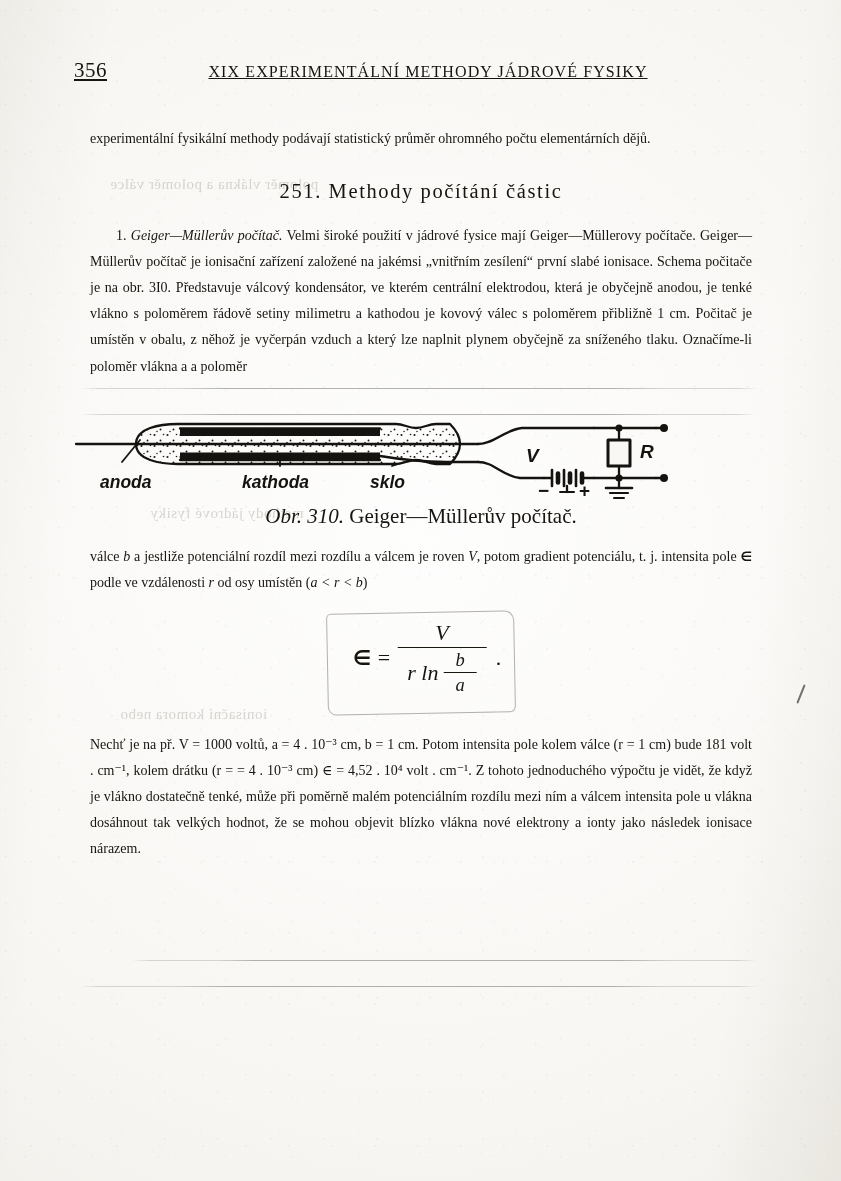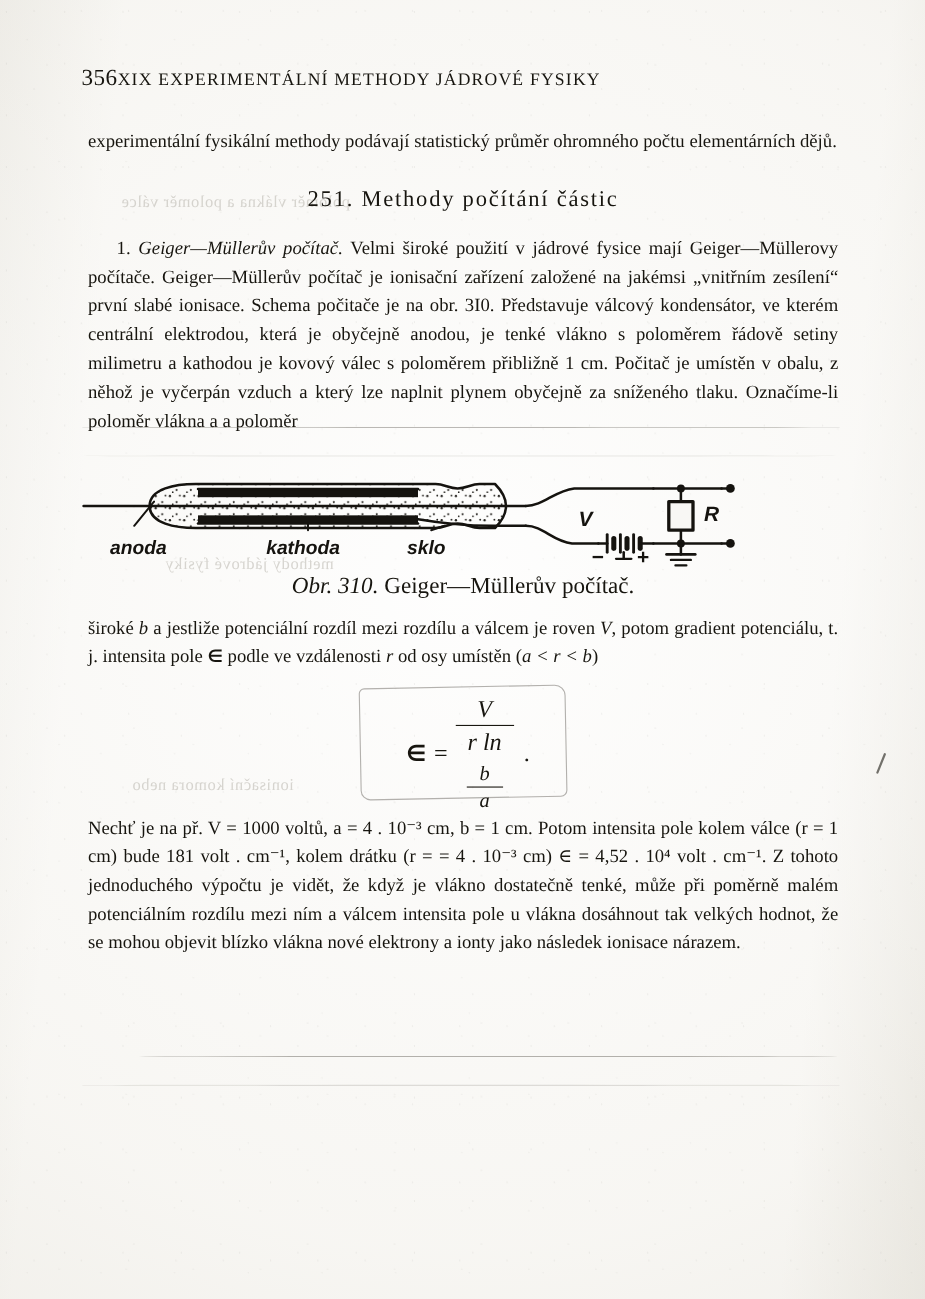--- a/index.html
+++ b/index.html
@@ -48,41 +48,43 @@
     filter: blur(.6px);
   }
 
   .running-head {
     position: absolute;
     top: 58px;
     left: 74px;
     right: 66px;
     display: flex;
     align-items: baseline;
+    text-decoration: underline;
   }
   .folio {
     font-size: 21px;
     letter-spacing: .5px;
   }
   .head-title {
     flex: 1;
+    text-align: center;
     font-size: 16px;
     letter-spacing: 1.1px;
     padding-right: 26px;
     text-transform: uppercase;
   }
   .body-col {
     position: absolute;
     top: 110px;
     left: 74px;
     width: 694px;
   }
   p.txt {
-    margin: 6px;
-    font-size: 17px;
+    margin: 16px;
+    font-size: 14px;
     line-height: 26.1px;
     text-align: justify;
     text-justify: inter-word;
     hyphens: manual;
   }
   p.lead { text-indent: 0; }
   p.ind { text-indent: 26px; }
   .sec-title {
     margin: 28px 0 20px;
     text-align: center;
@@ -126,21 +128,21 @@
     font-size: 22px;
     gap: 7px;
   }
   .frac {
     display: inline-flex;
     flex-direction: column;
     align-items: center;
     vertical-align: middle;
   }
   .frac .num { padding: 0 12px 1px; }
-  .frac .den { padding: 2px 10px 0; flex-direction: column; }
+  .frac .den { padding: 2px 10px 0; }
   .frac .bar {
     width: 100%;
     border-top: 1.6px solid #191710;
   }
   .frac-small { font-size: .84em; }
   .frac-small .bar { border-top-width: 1.3px; }
   .pencil-box {
     position: absolute;
     left: 50%;
     top: 0;
@@ -292,21 +294,21 @@
         <text x="464" y="97" font-family="Liberation Sans, sans-serif" font-size="19" font-weight="bold" fill="#15130f">−</text>
         <text x="505" y="97" font-family="Liberation Sans, sans-serif" font-size="19" font-weight="bold" fill="#15130f">+</text>
       </svg>
 
       <div class="fig-caption">
         <span class="obr">Obr. 310.</span>
         <span>Geiger—Müllerův počítač.</span>
       </div>
     </div>
 
-    <p class="txt lead"><span>široké </span><i class="sym">b</i><span> a jestliže potenciální rozdíl mezi rozdílu a válcem je roven </span><i class="sym">V</i><span>, potom gradient potenciálu, t. j. intensita pole </span><span class="eps">∈</span><span> podle ve vzdálenosti </span><i class="sym">r</i><span> od osy umístěn (</span><i class="sym">a &lt; r &lt; b</i><span>)</span></p>
+    <p class="txt lead"><span>válce </span><i class="sym">b</i><span> a jestliže potenciální rozdíl mezi rozdílu a válcem je roven </span><i class="sym">V</i><span>, potom gradient potenciálu, t. j. intensita pole </span><span class="eps">∈</span><span> podle ve vzdálenosti </span><i class="sym">r</i><span> od osy umístěn (</span><i class="sym">a &lt; r &lt; b</i><span>)</span></p>
 
     <div class="formula-wrap">
       <div class="pencil-box"></div>
       <div class="formula">
         <span class="eps">∈</span>
         <span>=</span>
         <span class="frac">
           <span class="num"><i class="sym">V</i></span>
           <span class="bar"></span>
           <span class="den" style="display:flex; align-items:center; gap:5px;">

